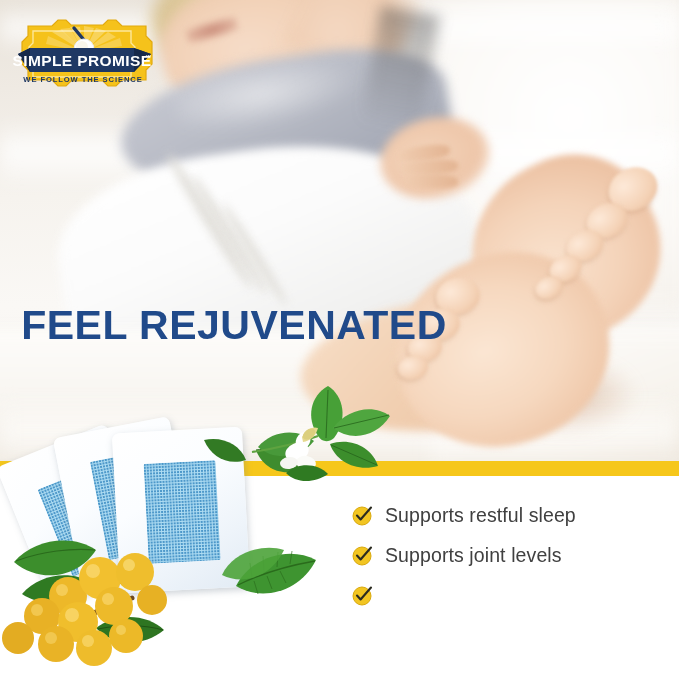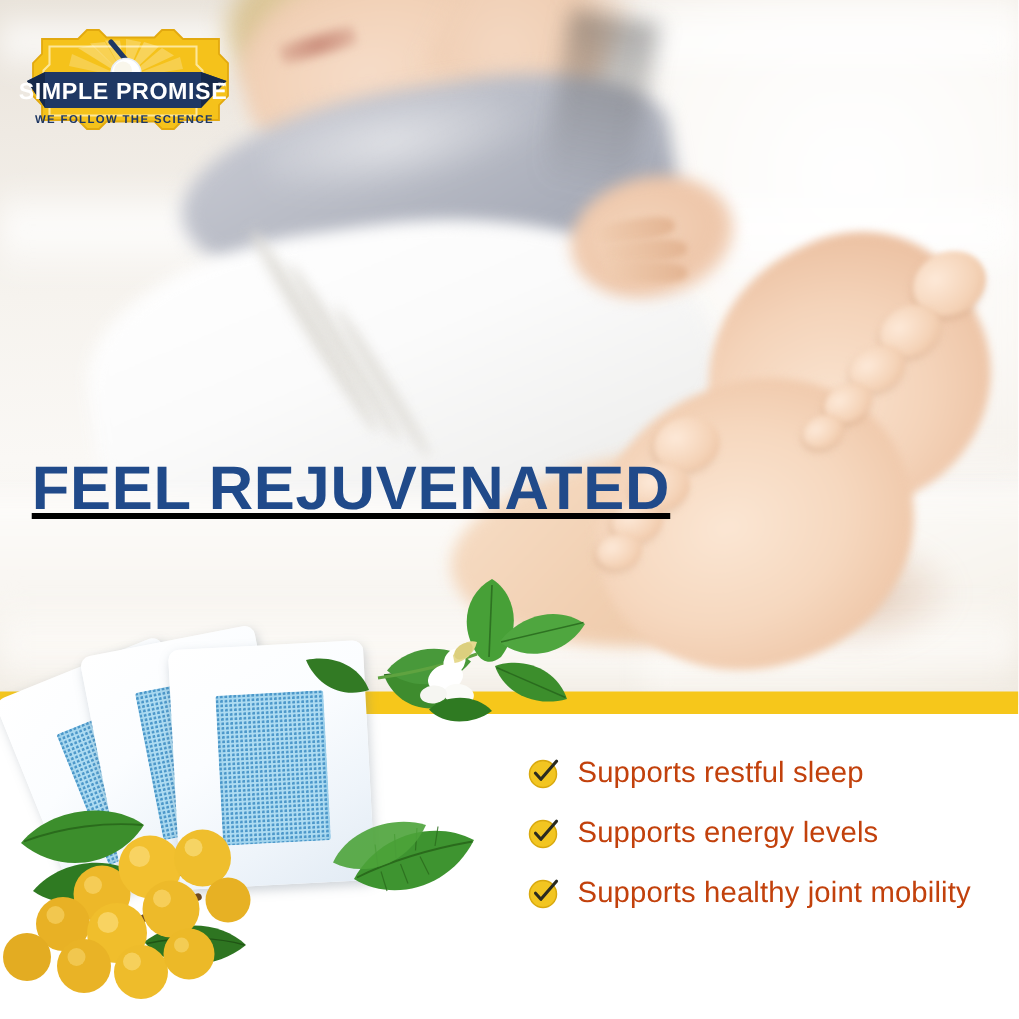--- a/index.html
+++ b/index.html
@@ -191,21 +191,20 @@
     position:absolute; left:0; top:476px; width:679px; height:203px;
     background:#ffffff;
     z-index:5;
   }
 
   
   .headline {
     position:absolute; left:0; top:303px; width:460px;
     z-index:8;
     text-align:center;
-    text-decoration:underline;
   }
   .headline .line1 {
     display:block;
     font-size:41px;
     line-height:44px;
     font-weight:bold;
     letter-spacing:.5px;
     color:#204a8a;
     padding-left:8px;
   }
@@ -266,21 +265,21 @@
     margin-bottom:4px;
   }
   .benefit .chk {
     flex:0 0 auto;
     width:21px; height:21px;
     margin-right:12px;
     position:relative;
   }
   .benefit .lbl {
     font-size:19.5px;
-    color:#c2410c;
+    color:#404040;
     letter-spacing:.1px;
     white-space:nowrap;
   }
 </style>
 </head>
 <body>
 
 <div id="canvas">
 
   <div class="photo">
@@ -482,28 +481,27 @@
       <span class="lbl">Supports restful sleep</span>
     </div>
 
     <div class="benefit">
       <span class="chk">
         <svg width="21" height="21" viewBox="0 0 21 21">
           <circle cx="10" cy="11" r="9" fill="#F2C521" stroke="#D9A90E" stroke-width="1"></circle>
           <path d="M5 10.5 L8.6 14.5 L19 2.5" fill="none" stroke="#2B2B20" stroke-width="2.1" stroke-linecap="round" stroke-linejoin="round"></path>
         </svg>
       </span>
-      <span class="lbl">Supports energy levels</span>
+      <span class="lbl">Supports joint levels</span>
     </div>
 
     <div class="benefit">
       <span class="chk">
         <svg width="21" height="21" viewBox="0 0 21 21">
           <circle cx="10" cy="11" r="9" fill="#F2C521" stroke="#D9A90E" stroke-width="1"></circle>
           <path d="M5 10.5 L8.6 14.5 L19 2.5" fill="none" stroke="#2B2B20" stroke-width="2.1" stroke-linecap="round" stroke-linejoin="round"></path>
         </svg>
       </span>
-      <span class="lbl">Supports healthy joint mobility</span>
     </div>
 
   </div>
 
 </div>
 
 </body></html>

